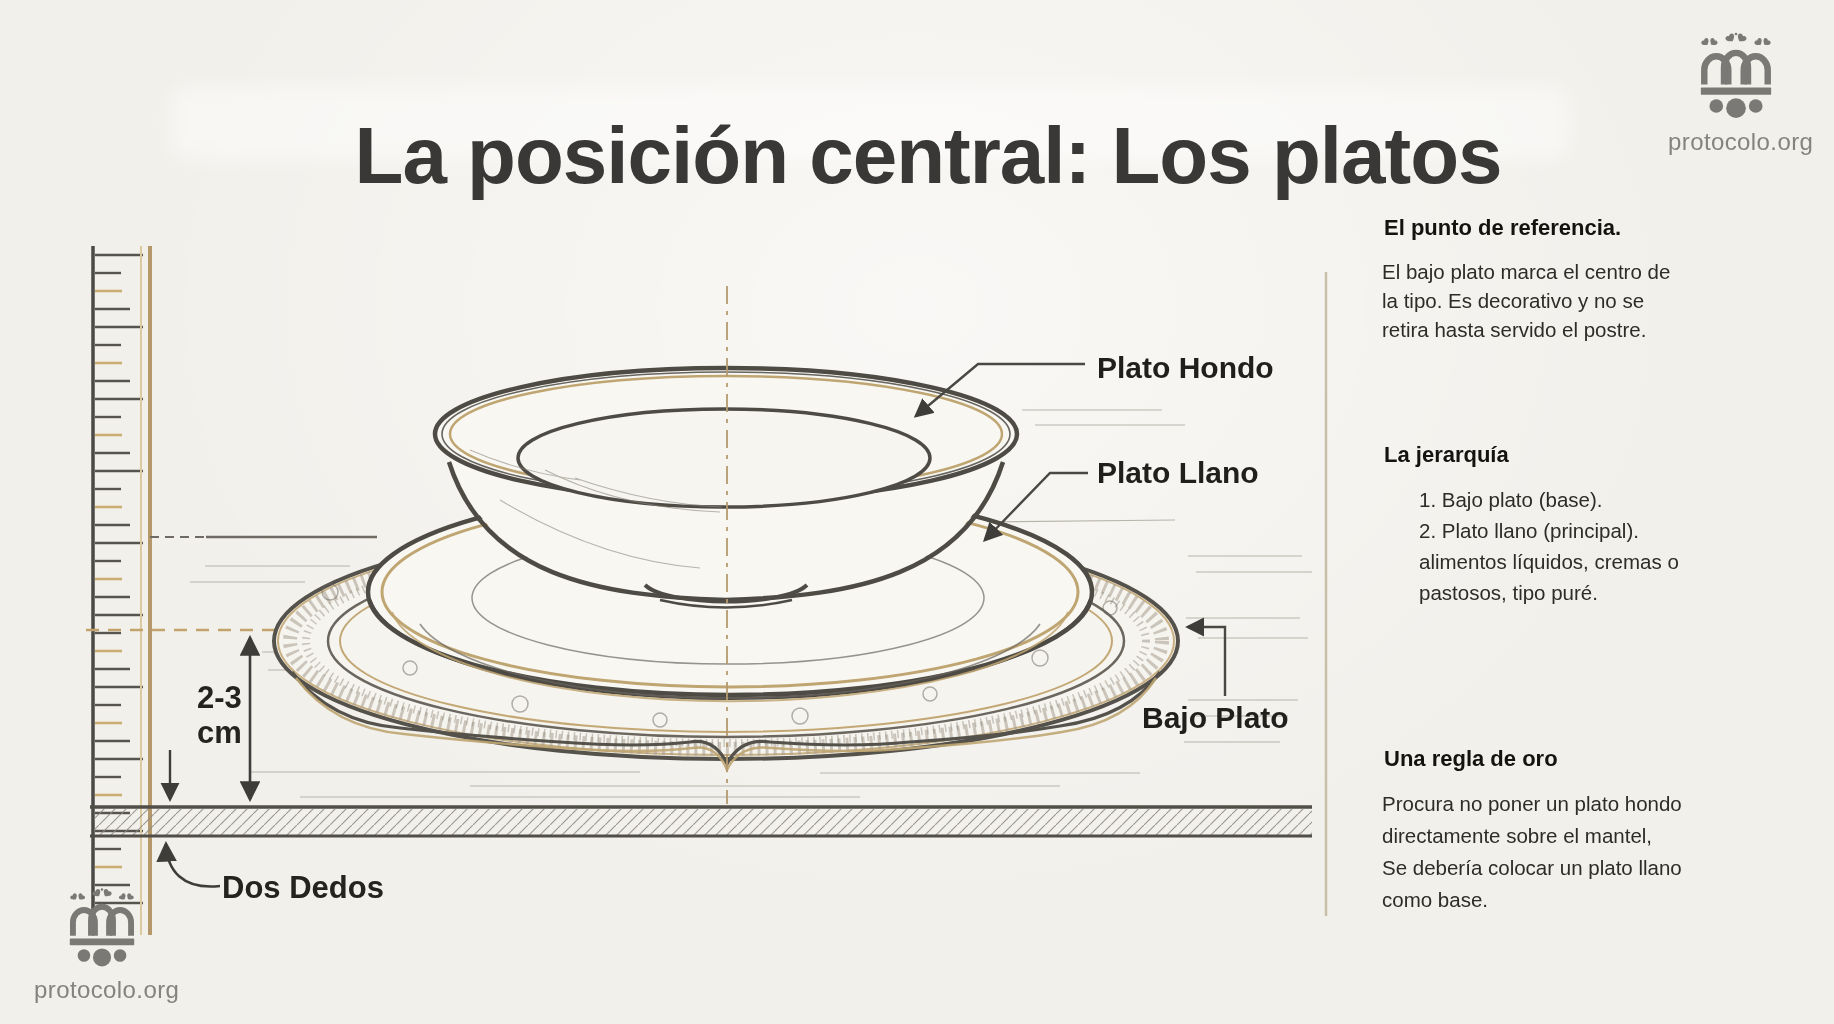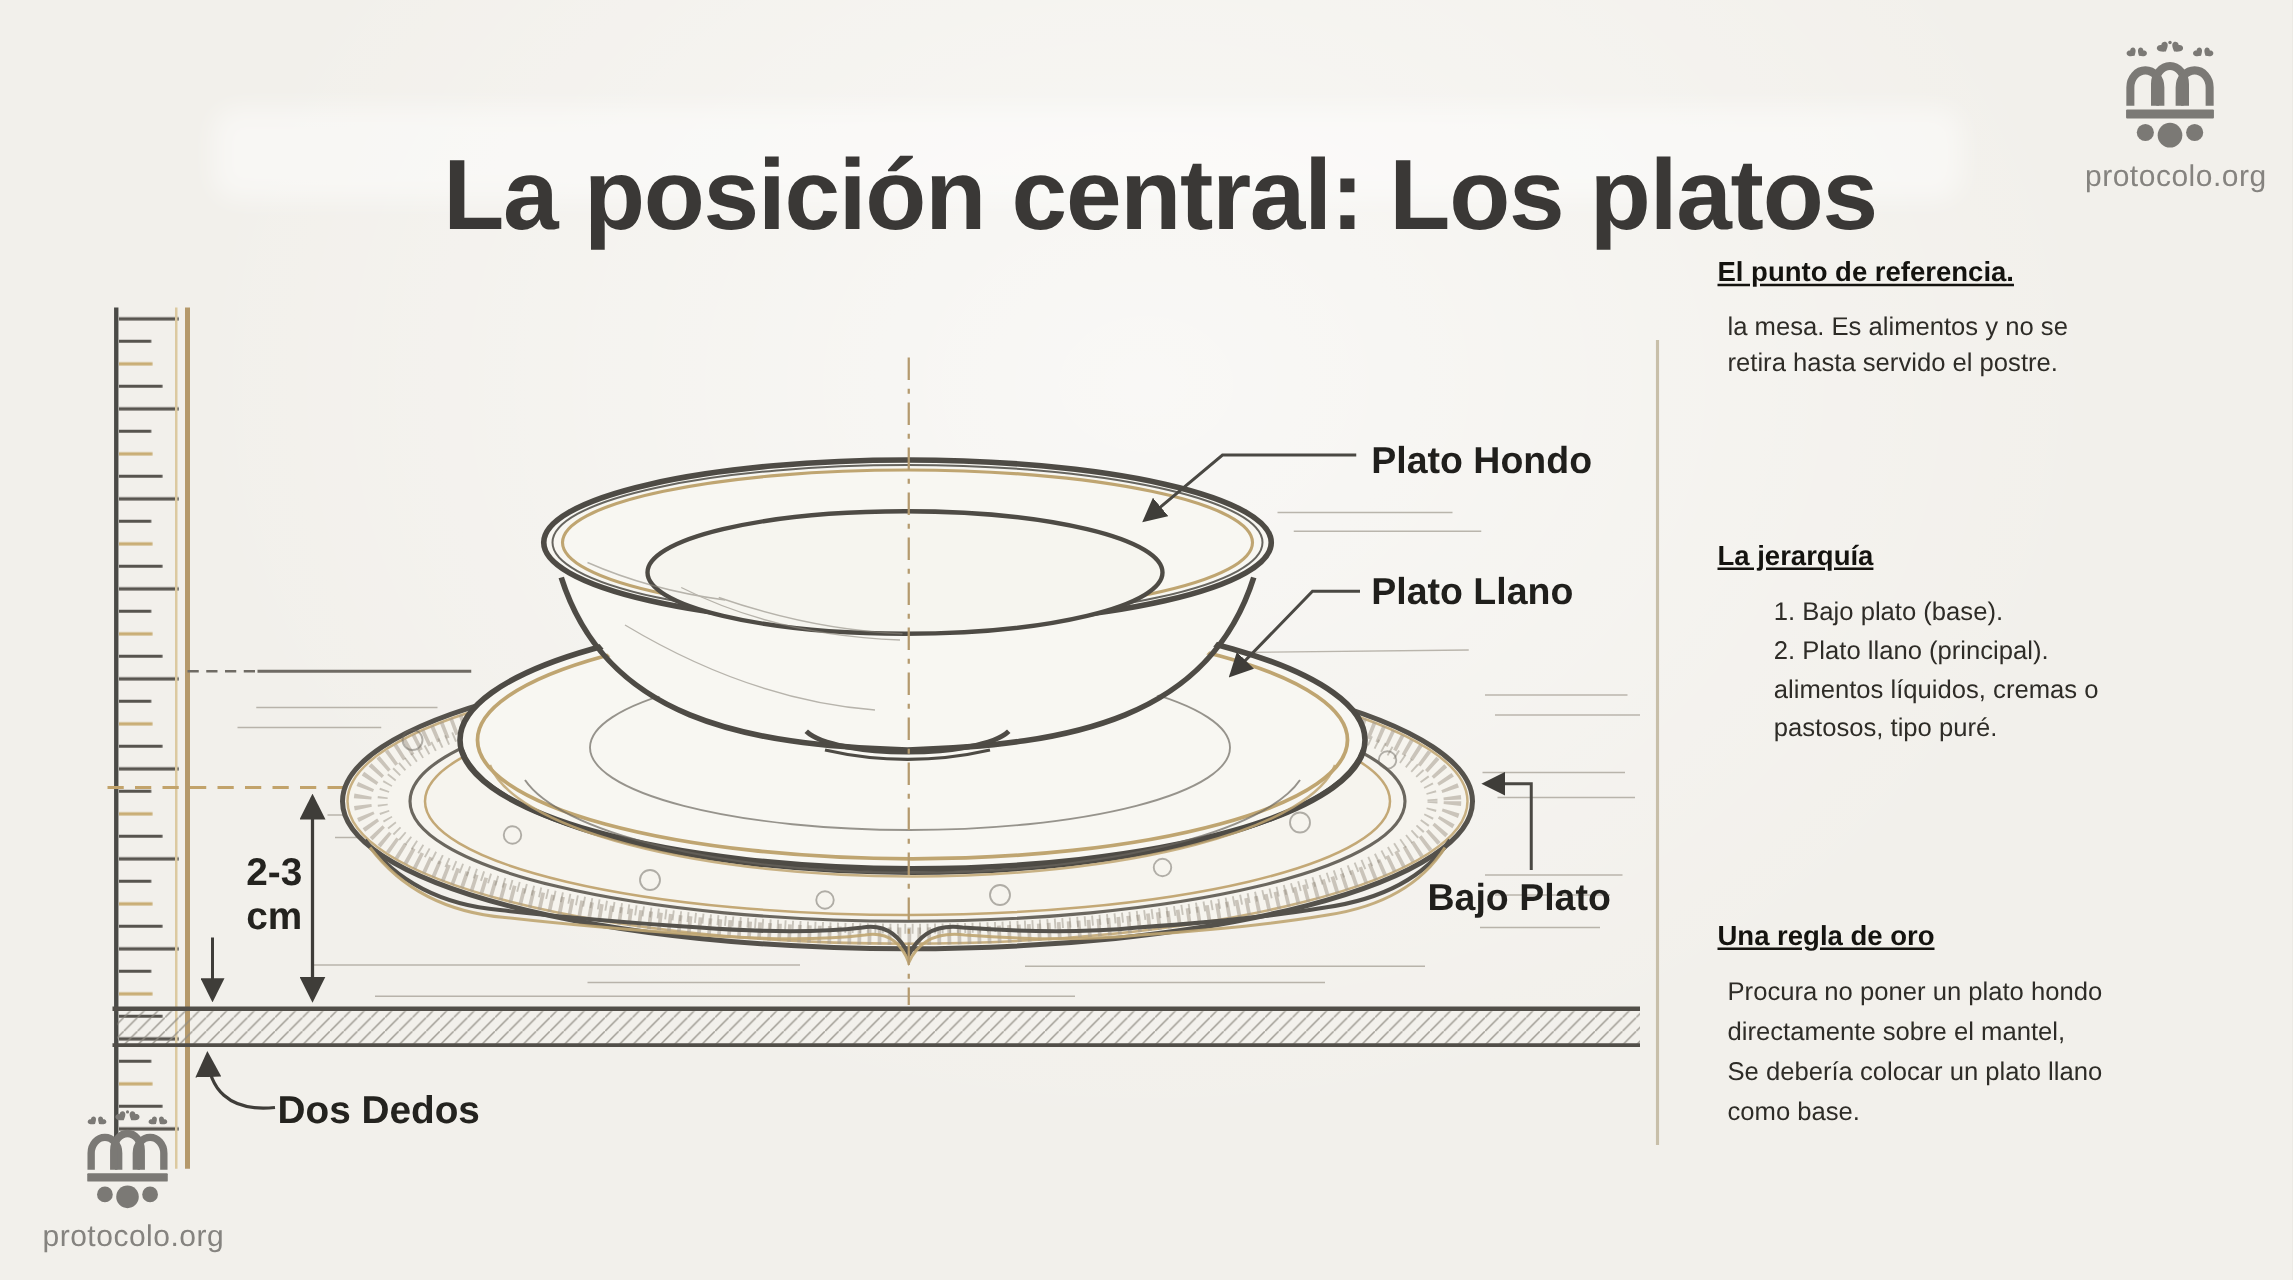--- a/index.html
+++ b/index.html
@@ -17,21 +17,21 @@
     font-size:80px;font-weight:800;letter-spacing:-1px;color:#3a3836;line-height:1.1;margin-left:28px;
   }
   .logo{position:absolute;text-align:center;}
   .logo-top{left:1668px;top:28px;width:136px;}
   .logo-bottom{left:34px;top:884px;width:136px;}
   .logo svg{display:block;margin:0 auto;}
   .brand-name{font-size:24px;color:#85837f;letter-spacing:.4px;margin-top:4px;}
   .diagram-svg{position:absolute;left:0;top:0;}
   .panel{position:absolute;left:1370px;top:0;width:340px;}
   .panel section{position:absolute;left:0;width:340px;}
-  .panel h2{margin:4px;font-size:22px;font-weight:bold;color:#14130f;line-height:26px;text-decoration:underline;}
+  .panel h2{margin:14px;font-size:22px;font-weight:bold;color:#14130f;line-height:26px;}
   .panel .body{margin-top:16px;margin-left:12px;font-size:20.5px;color:#2e2c27;}
   .lh29 div{line-height:29px;}
   .lh31 div{line-height:31px;margin-left:37px;}
   .lh32 div{line-height:32px;}
   svg text{font-family:"Liberation Sans", sans-serif;}
   .dlabel{font-size:30px;font-weight:600;fill:#201f1c;}
   .mlabel{font-size:31px;font-weight:600;fill:#24231f;}
 </style>
 </head>
 <body>
@@ -211,21 +211,22 @@
       <use href="#crown"></use>
     </svg>
     <div class="brand-name">protocolo.org</div>
   </div>
 
   <div class="panel">
 
     <section style="top:201px">
       <h2>El punto de referencia.</h2>
       <div class="body lh29">
-        <div>la mesa. Es alimentos y no se</div>
+        <div>El bajo plato marca el centro de</div>
+        <div>la tipo. Es decorativo y no se</div>
         <div>retira hasta servido el postre.</div>
       </div>
     </section>
 
     <section style="top:428px">
       <h2>La jerarquía</h2>
       <div class="body lh31">
         <div>1. Bajo plato (base).</div>
         <div>2. Plato llano (principal).</div>
         <div>alimentos líquidos, cremas o</div>

